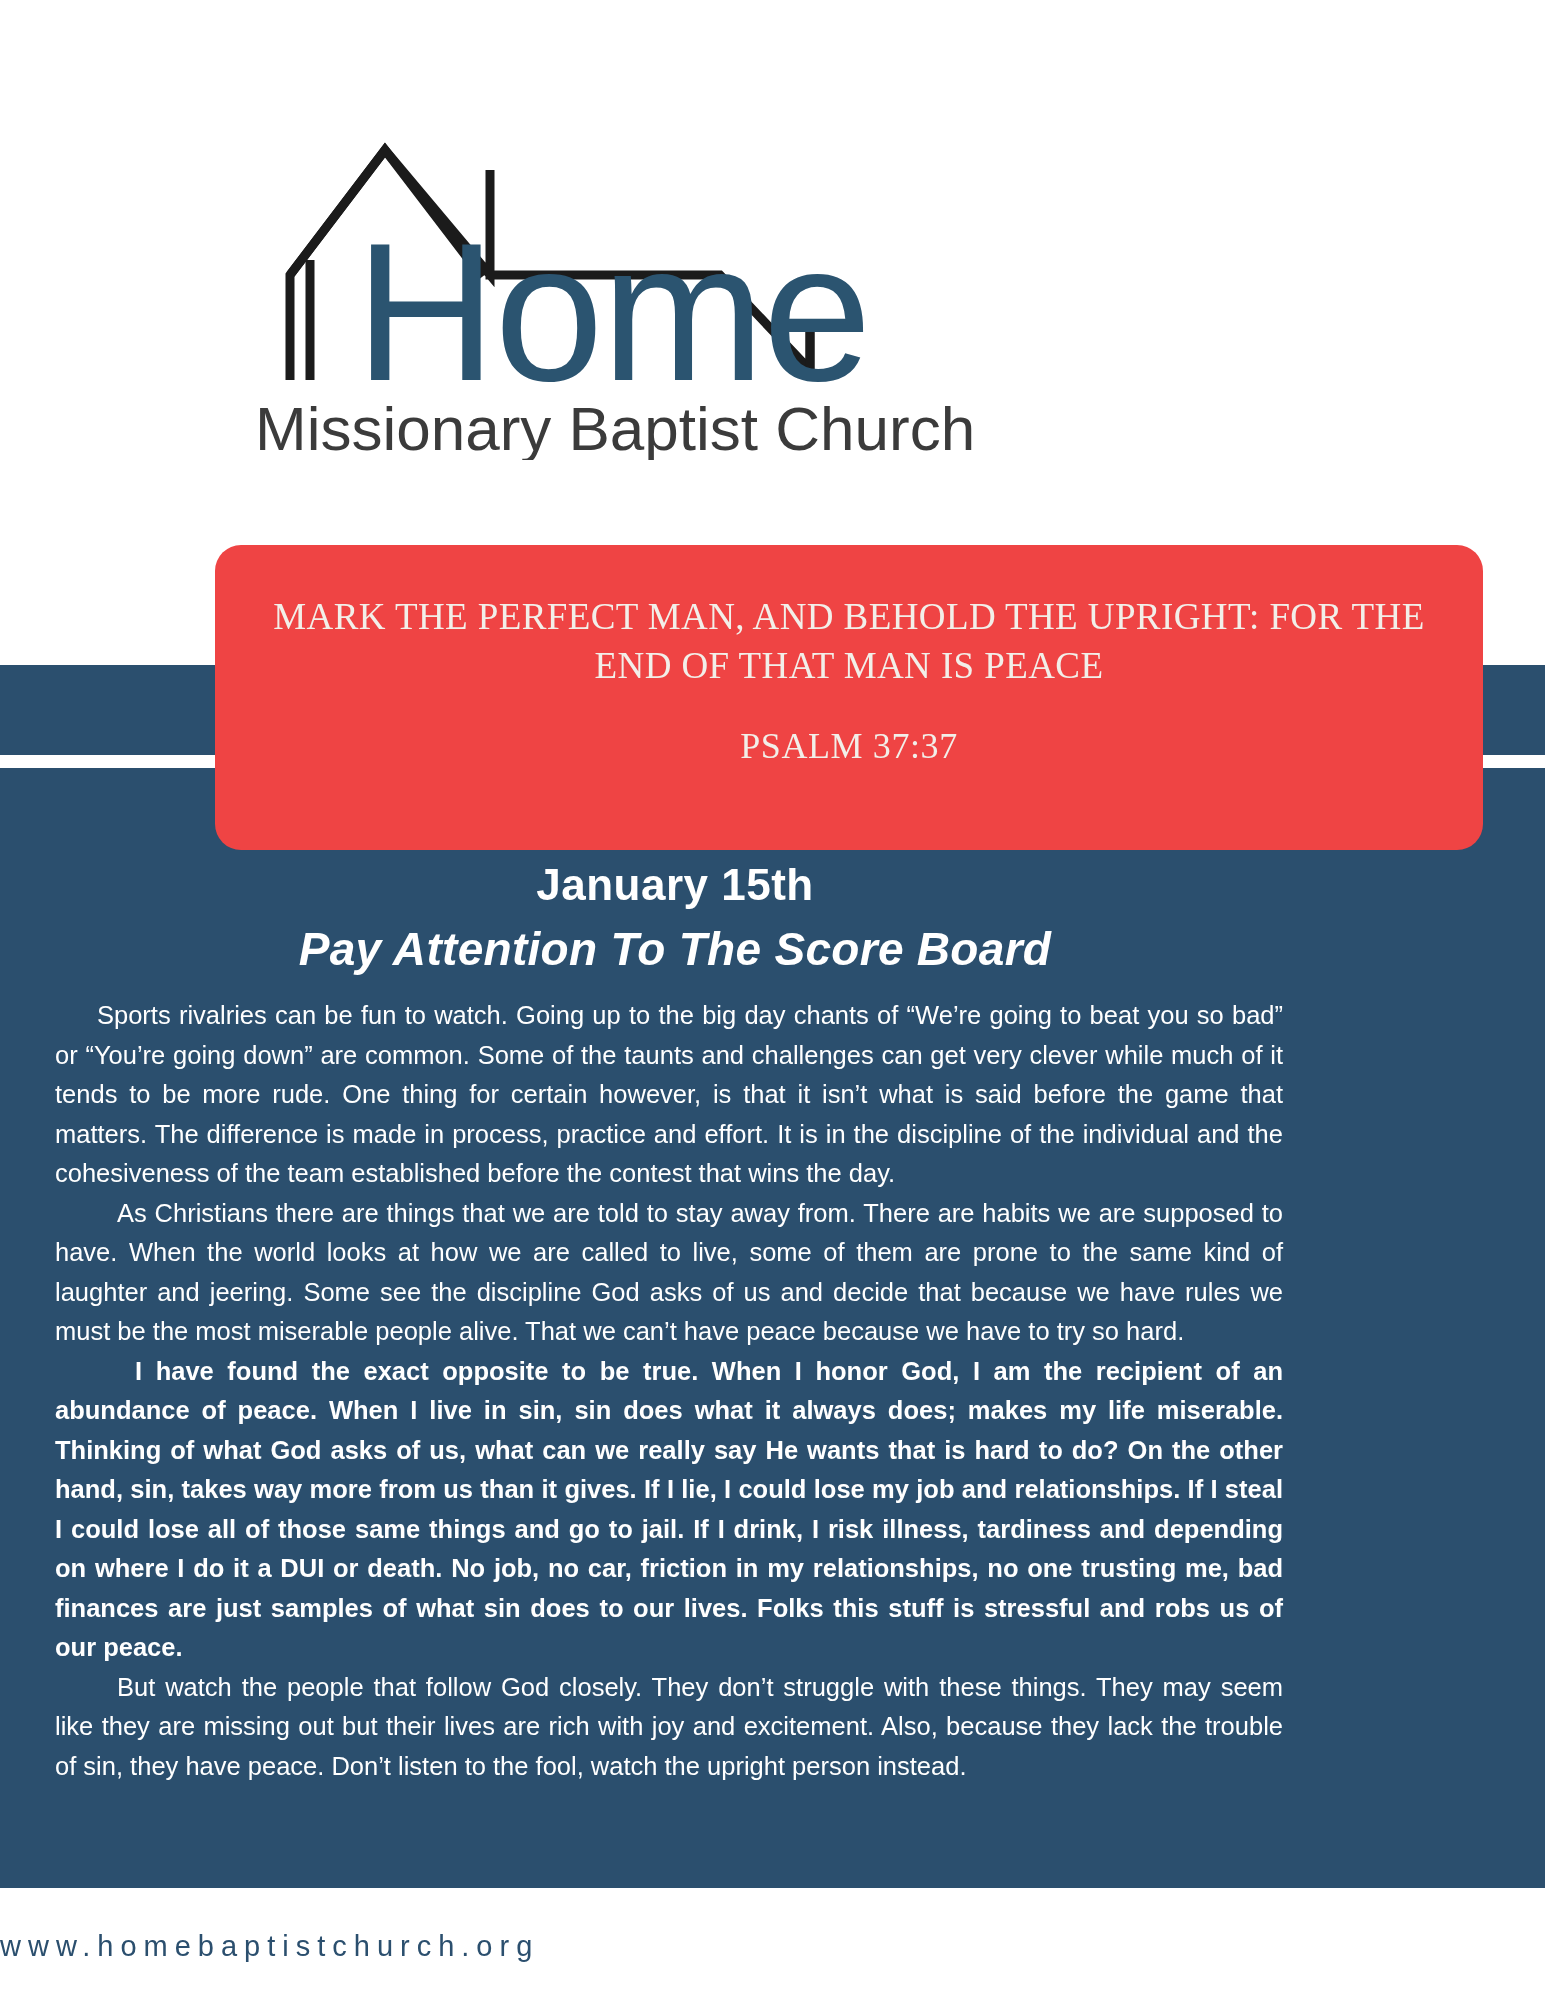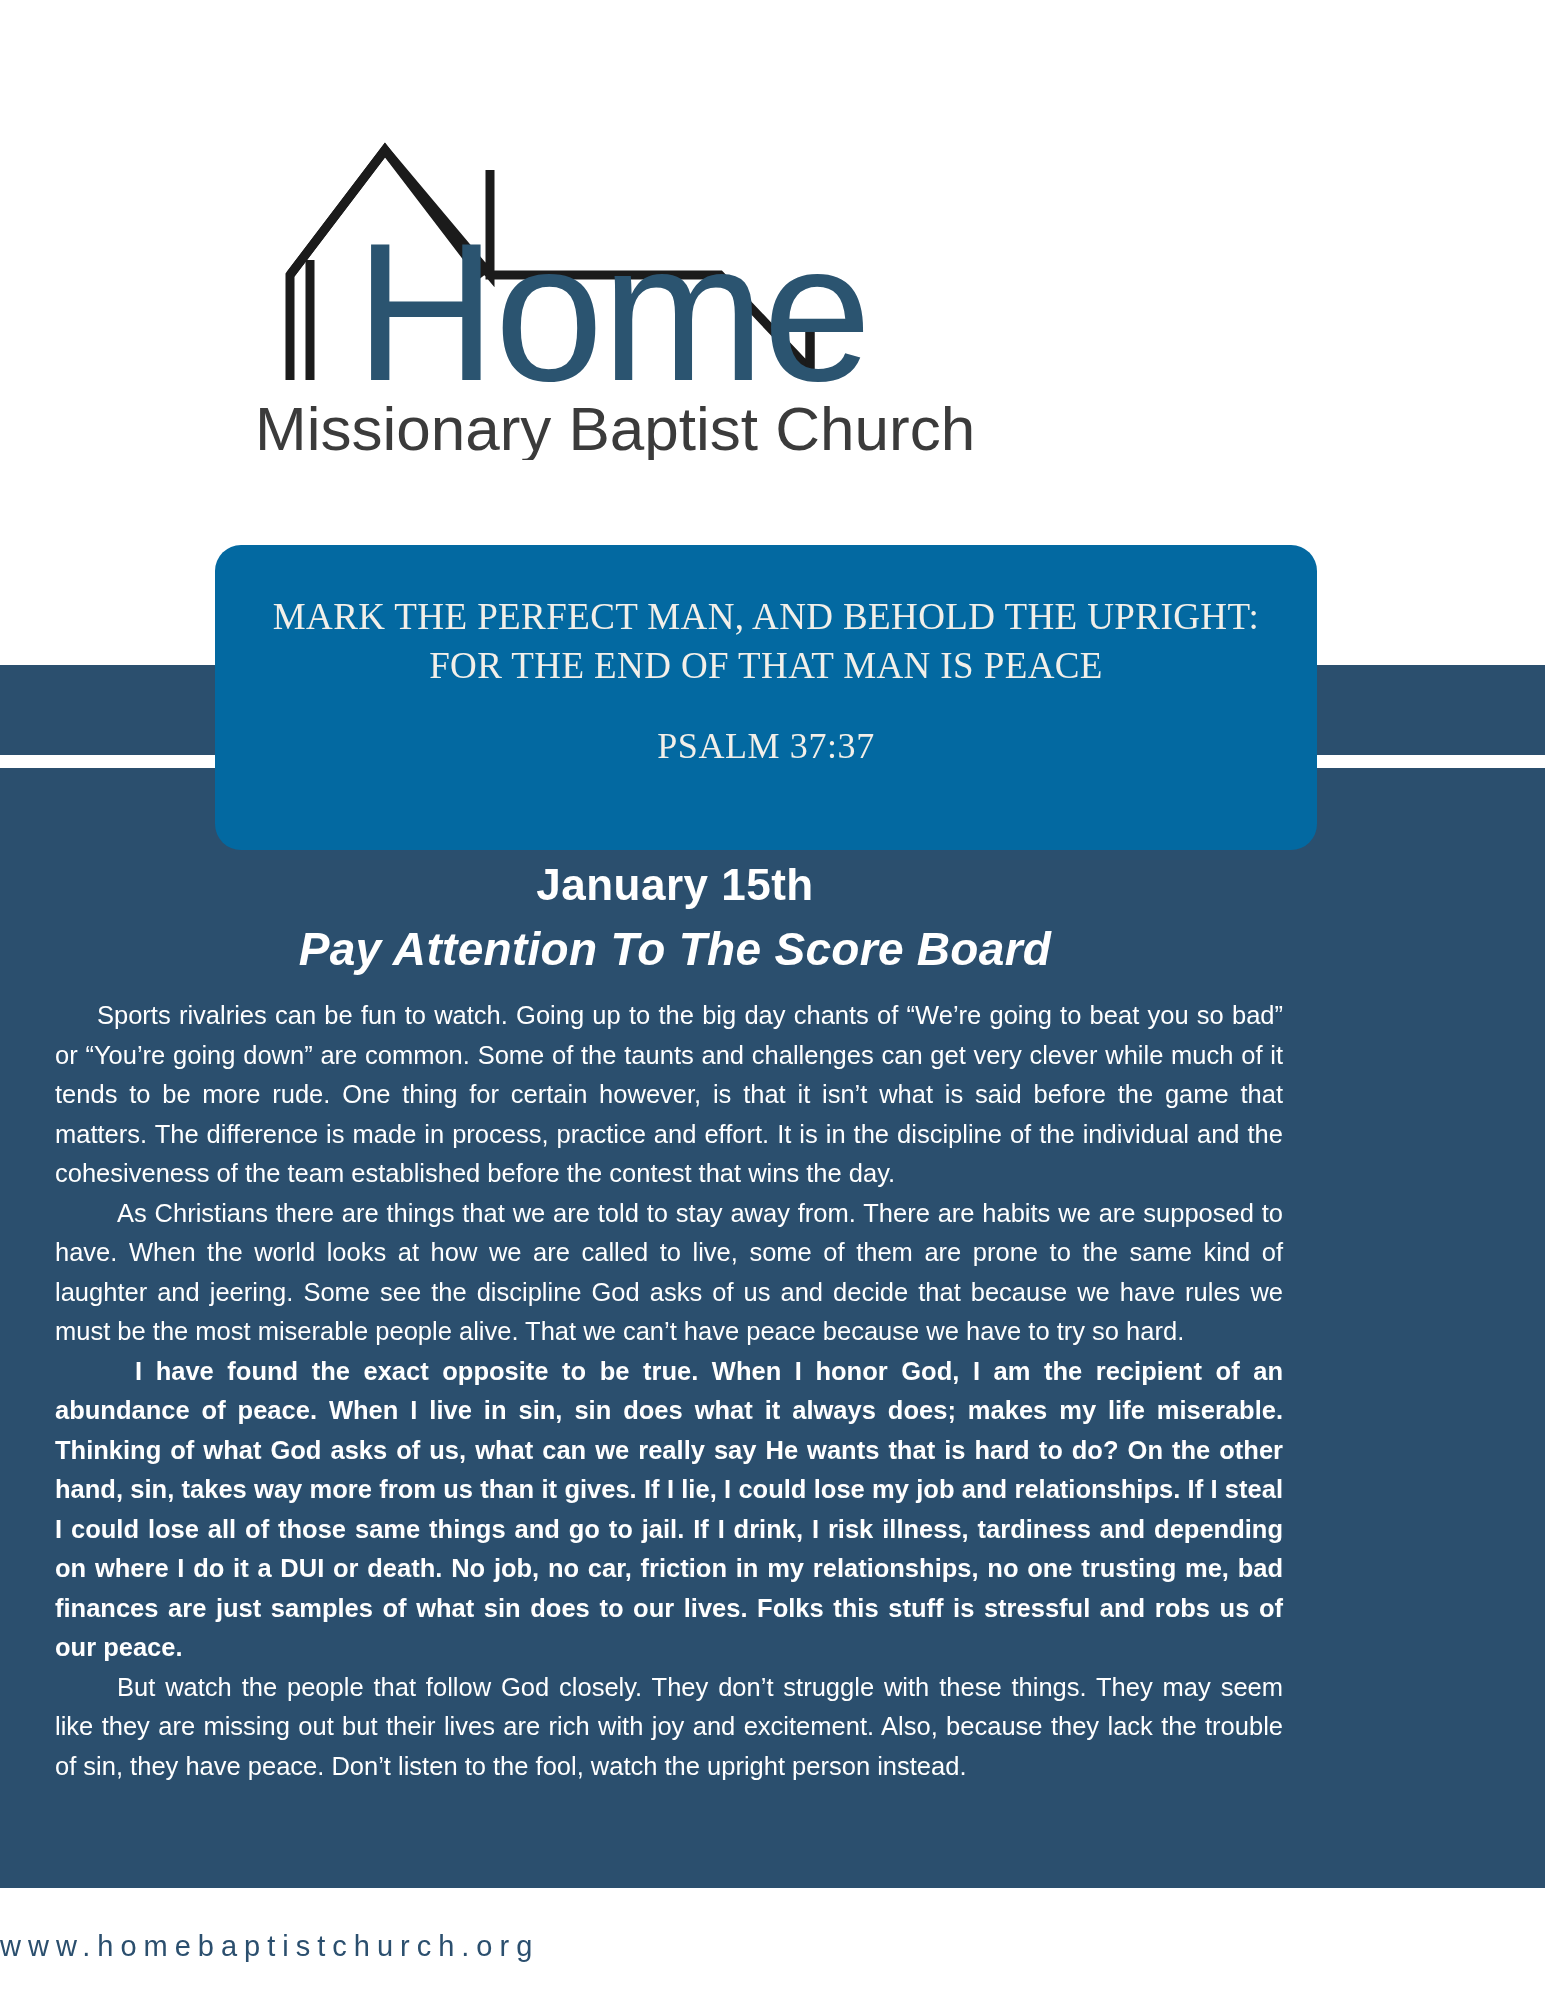--- a/index.html
+++ b/index.html
@@ -68,23 +68,23 @@
     width: 1545px;
     height: 13px;
     background: #ffffff;
   }
 
   
   .verse-card {
     position: absolute;
     left: 215px;
     top: 545px;
-    width: 1102px;
+    width: 1268px;
     height: 305px;
-    background: #0369a1;
+    background: #ef4444;
     border-radius: 26px;
     box-sizing: border-box;
     padding: 48px 40px 30px 40px;
     text-align: center;
     color: #f2efe9;
     font-family: "Liberation Serif", serif;
   }
   .verse-text {
     font-size: 37px;
     line-height: 1.32;

